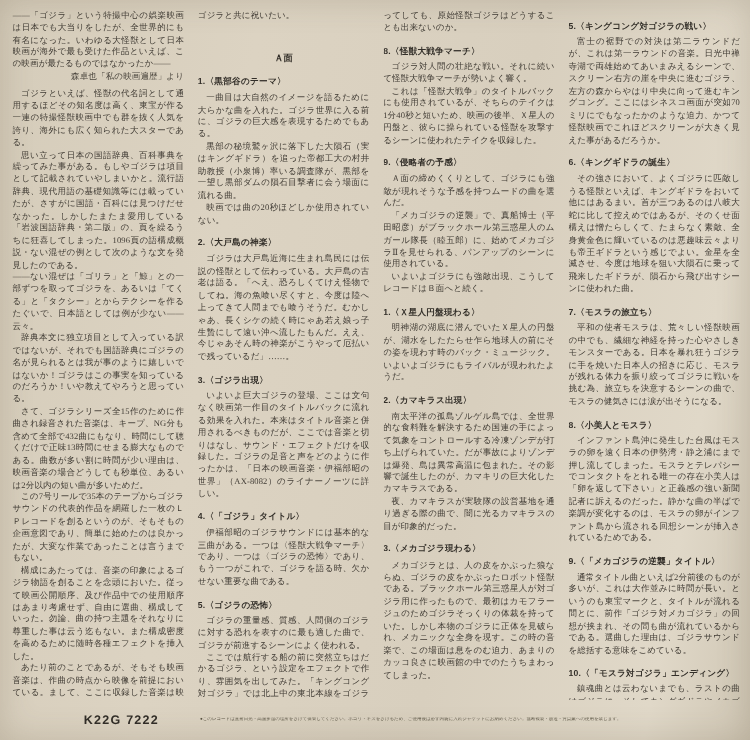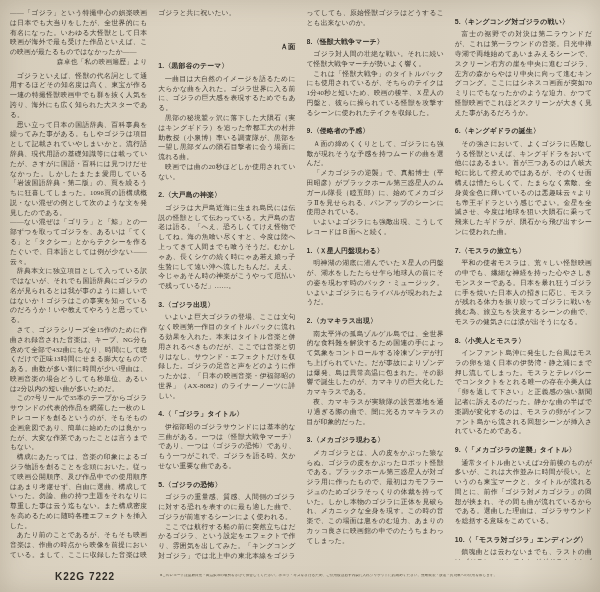--- a/index.html
+++ b/index.html
@@ -31,27 +31,27 @@
   .q{text-indent:0;}
   .cont{text-indent:0;}
   .attr{text-align:right;text-indent:0;margin-bottom:4px;color:#4a453d;}
   .h{
     font-family:"Liberation Sans","DejaVu Sans",sans-serif;
     font-weight:700;font-size:6.9px;letter-spacing:.2px;
     margin:9px 0 2.5px;color:#332f29;text-indent:0;text-align:left;
   }
   .side{
     font-family:"Liberation Sans","DejaVu Sans",sans-serif;
-    font-weight:700;font-size:7.4px;margin:24px 0 3px;color:#332f29;text-indent:0;text-align:right;
+    font-weight:700;font-size:7.4px;margin:24px 0 3px;color:#332f29;text-indent:0;text-align:center;
   }
   .footer{
     position:absolute;left:0;bottom:6px;width:600px;height:22px;
   }
   .catalog{
-    position:absolute;left:16px;bottom:4px;
+    position:absolute;left:28px;bottom:4px;
     font-family:"Liberation Sans","DejaVu Sans",sans-serif;
     font-weight:700;font-size:10px;letter-spacing:1px;color:#312d27;padding-left:39px;
   }
   .finenote{
     position:absolute;left:160px;right:8px;bottom:8px;
     font-size:3.6px;line-height:1.1;color:#56503f;
     white-space:nowrap;overflow:hidden;
   }
 </style>
 </head>

